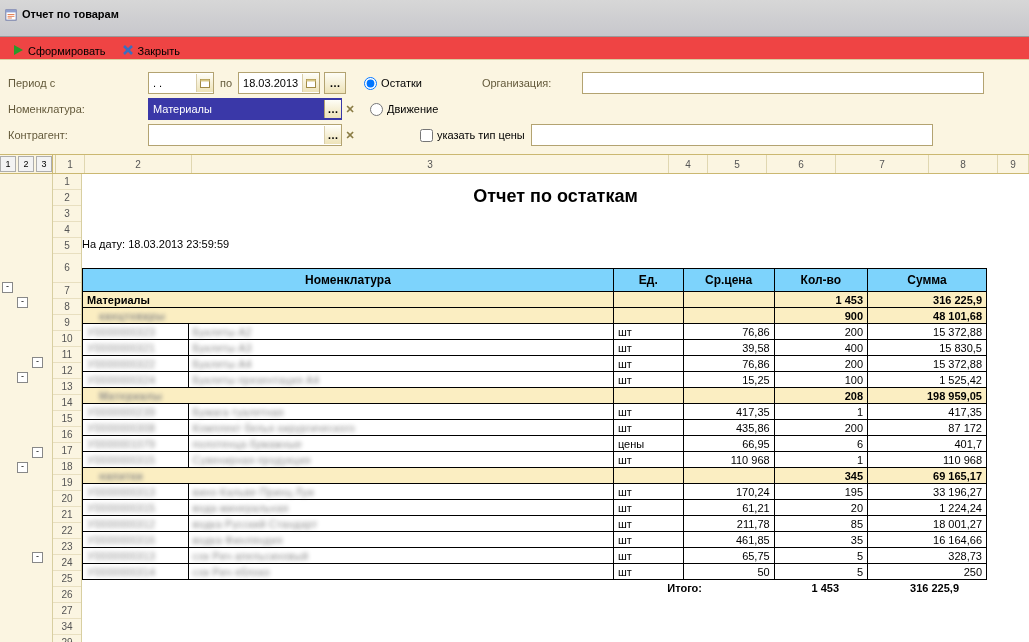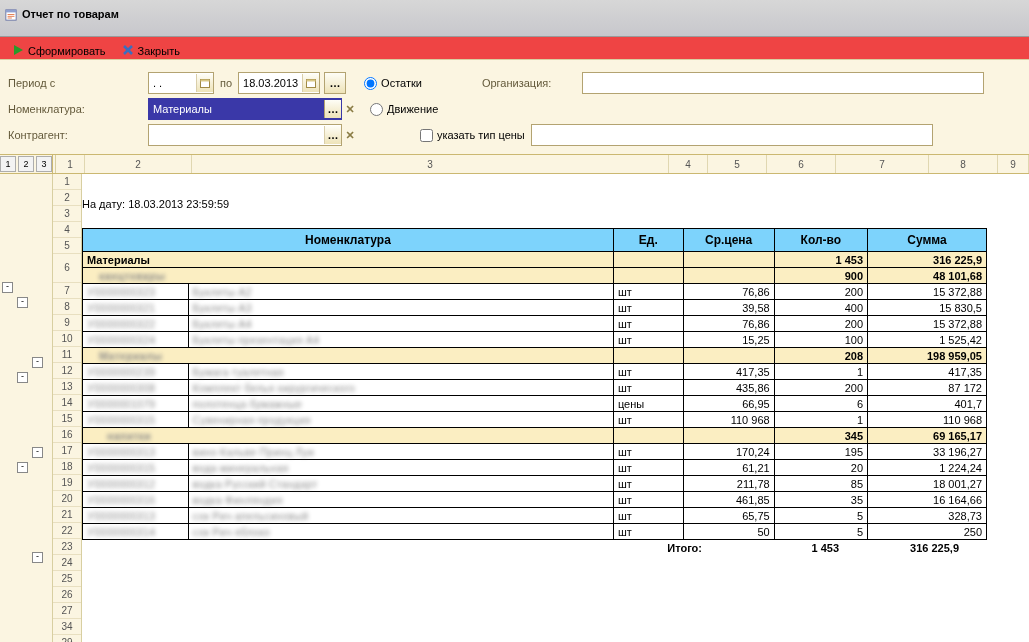--- a/index.html
+++ b/index.html
@@ -212,20 +212,21 @@
       <div class="row-hdr" style="height: 15px; line-height: 15px;">24</div>
       <div class="row-hdr" style="height: 15px; line-height: 15px;">25</div>
       <div class="row-hdr" style="height: 15px; line-height: 15px;">26</div>
       <div class="row-hdr" style="height: 15px; line-height: 15px;">27</div>
       <div class="row-hdr" style="height: 15px; line-height: 15px;">34</div>
       <div class="row-hdr" style="height: 15px; line-height: 15px;">29</div>
       <div class="row-hdr" style="height: 15px; line-height: 15px;">30</div>
     </div>
   <div class="sheet">
     <div class="sheet-inner">
+      <div class="report-title">Отчет по остаткам</div>
       <div style="height:20px"></div>
       <div class="subdate">На дату: 18.03.2013 23:59:59</div>
       <div style="height:10px"></div>
       <table class="data-table">
         <thead>
           <tr>
             <th colspan="2" style="width:575px">Номенклатура</th>
             <th class="col-ed">Ед.</th>
             <th class="col-price">Ср.цена</th>
             <th class="col-qty">Кол-во</th>
@@ -312,21 +313,21 @@
             </tr>
             <tr>
               <td class="col-code blur">У0000000315</td>
               <td class="col-name blur">Сувенирная продукция</td>
               <td class="col-ed">шт</td>
               <td class="col-price num">110 968</td>
               <td class="col-qty num">1</td>
               <td class="col-sum num">110 968</td>
             </tr>
             <tr class="group-row">
-              <td colspan="2" class="blur" style="padding-left: 24px;">напитки</td>
+              <td colspan="2" class="blur" style="padding-left: 16px;">напитки</td>
               <td class="col-ed"></td>
               <td class="col-price num"></td>
               <td class="col-qty num">345</td>
               <td class="col-sum num">69 165,17</td>
             </tr>
             <tr>
               <td class="col-code blur">У0000000313</td>
               <td class="col-name blur">вино Кальве Принц Луи</td>
               <td class="col-ed">шт</td>
               <td class="col-price num">170,24</td>

